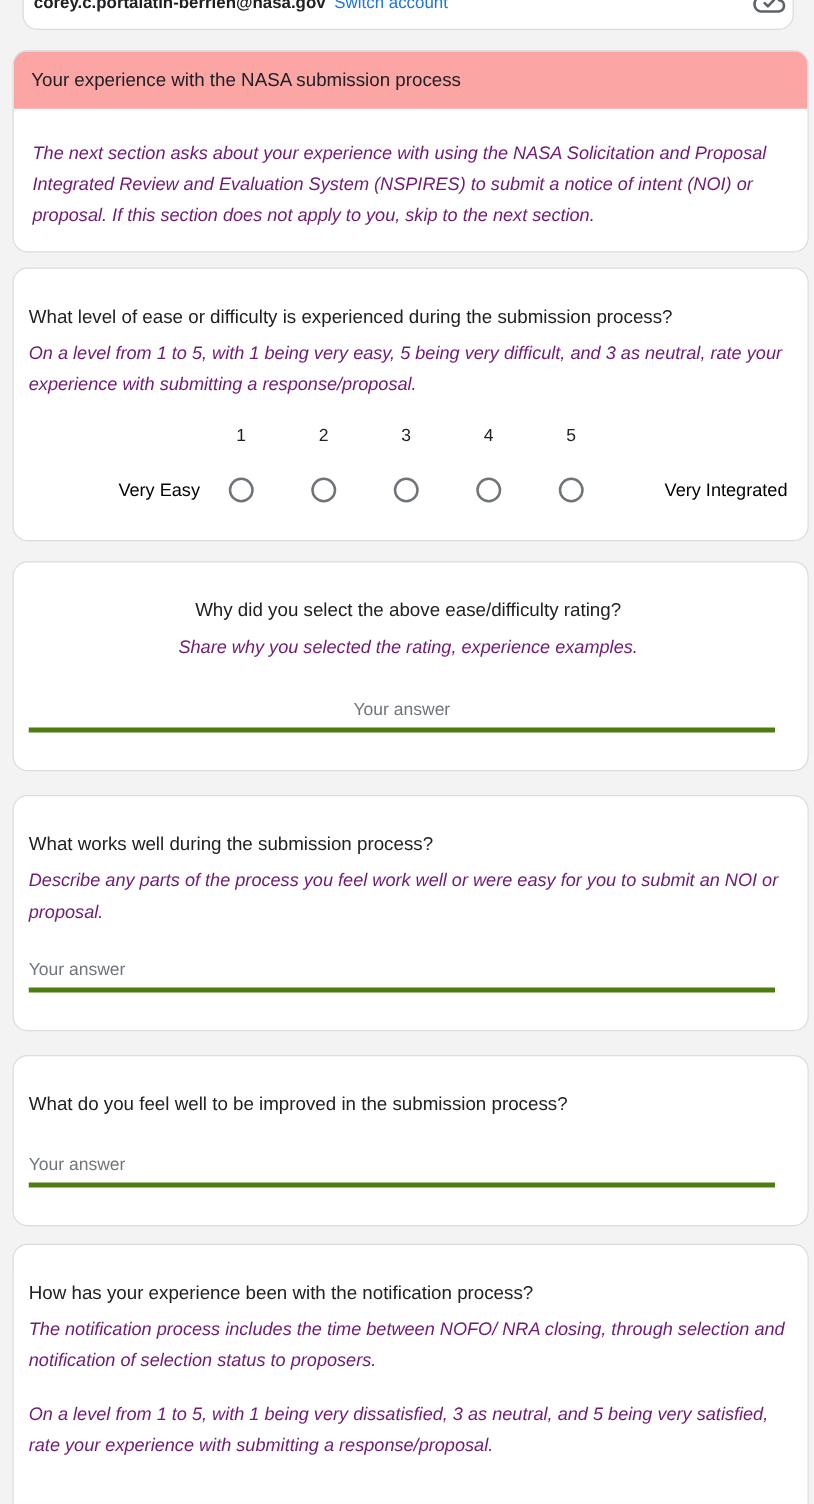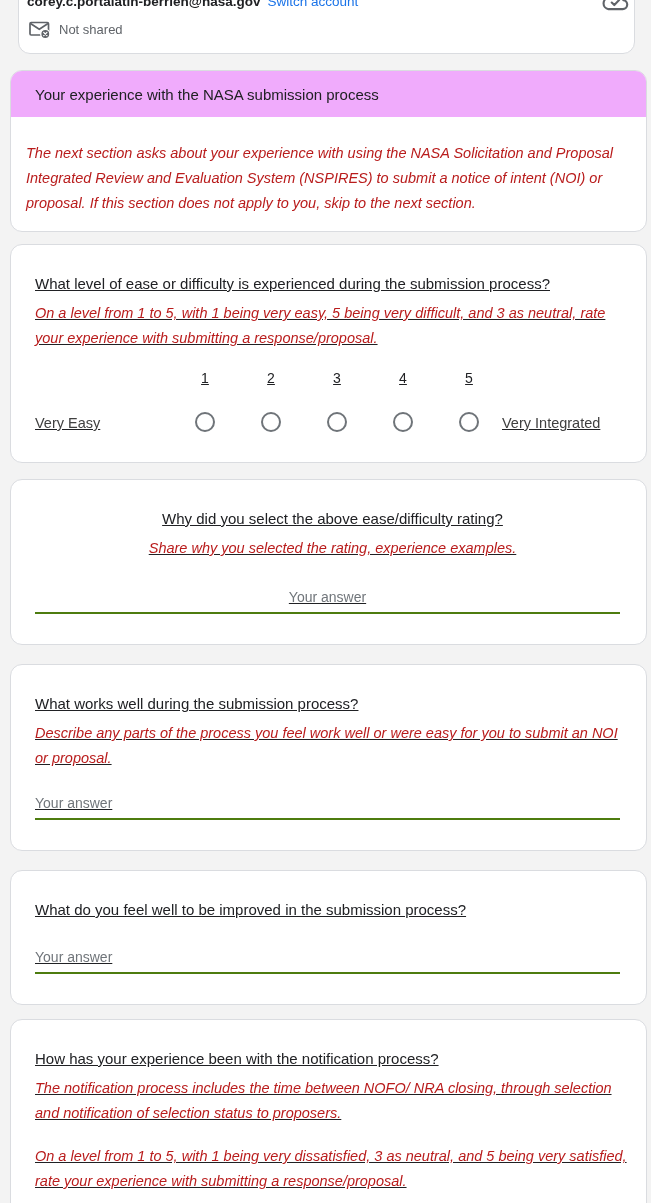--- a/index.html
+++ b/index.html
@@ -26,84 +26,73 @@
   .cloud-wrap{margin-left:auto;width:30px;height:30px;display:flex;align-items:center;justify-content:center;}
   .shared-row{display:flex;align-items:center;margin-top:6px;height:24px;}
   .mail-icon{width:24px;height:24px;flex:0 0 auto;}
   .not-shared{font-size:13px;color:#5f6368;margin-left:8px;}
   
   .section-card{
     margin:16px 4px 0 10px;
     padding:0;overflow:hidden;
   }
   .section-band{
-    height:46px;background:#f0abfc;
+    height:46px;background:#fca5a5;
     display:flex;align-items:center;
-    padding:0 24px;
+    padding:0 14px;
     font-size:15px;color:#202124;
   }
   .section-body{padding:24px 22px 15px 15px;}
   .desc{
-    margin:0;font-style:italic;font-size:14.5px;line-height:25px;color:#b91c1c;
+    margin:0;font-style:italic;font-size:14.5px;line-height:25px;color:#701a75;
   }
   
-  .q-card{margin:12px 4px 0 10px;padding:28px 16px 30px 24px;text-decoration:underline;}
+  .q-card{margin:12px 4px 0 10px;padding:28px 16px 30px 12px;}
   .q-card.m15{margin-top:19px;}
   .q-card.m16{margin-top:16px;text-align:center;}
   .q-card.m14{margin-top:14px;}
   .q-title{font-size:15px;line-height:22px;color:#202124;}
   .q-desc{margin-top:6px;}
   .q-desc2{margin-top:18px;}
   
   .scale{display:flex;margin-top:20px;}
-  .scale-label{font-size:14.5px;color:#404040;align-self:flex-end;text-align:left;padding-bottom:1px;}
+  .scale-label{font-size:14.5px;color:#000000;align-self:flex-end;text-align:right;padding-bottom:1px;}
   .scale-label.left{width:137px;}
   .scale-label.right{flex:1;}
   .scale-cols{display:flex;}
   .scale-col{width:66px;display:flex;flex-direction:column;align-items:center;}
   .scale-num{font-size:14px;color:#202124;line-height:14px;margin-bottom:27px;}
   .radio{
     width:20px;height:20px;border:2px solid #6f7479;border-radius:50%;
     background:#fff;box-sizing:border-box;cursor:pointer;
   }
   
   .answer{
     margin-top:27px;margin-right:10px;
-    padding-bottom:6px;border-bottom:2px solid #4d7c0f;
+    padding-bottom:6px;border-bottom:4px solid #4d7c0f;
     font-size:14px;color:#70757a;line-height:18px;cursor:text;
   }
   .answer.t23{margin-top:23px;}
   
   .q-card.last{padding-bottom:70px;}
   svg{display:block;}
 </style>
 </head>
 <body>
 
 <div class="card account-card">
   <div class="email-row">
     <span class="email">corey.c.portalatin-berrien@nasa.gov</span>
     <a class="switch-link">Switch account</a>
     <span class="cloud-wrap">
       <svg width="28" height="28" viewBox="0 0 24 24">
         <path d="M6.4 19h12.1a3.9 3.9 0 0 0 .55-7.77A6.4 6.4 0 0 0 6.6 9.1 5 5 0 0 0 6.4 19z" fill="none" stroke="#5f6368" stroke-width="1.8" stroke-linejoin="round"></path>
         <path d="M9.2 13.3l2.2 2.2 4.1-4.3" fill="none" stroke="#5f6368" stroke-width="1.8" stroke-linecap="round" stroke-linejoin="round"></path>
       </svg>
     </span>
-  </div>
-  <div class="shared-row">
-    <span class="mail-icon">
-      <svg width="24" height="24" viewBox="0 0 24 24">
-        <rect x="3" y="5.5" width="18.5" height="12.5" rx="1.2" fill="none" stroke="#5f6368" stroke-width="1.7"></rect>
-        <path d="M3.5 6.5l8.8 5.8 8.7-5.8" fill="none" stroke="#5f6368" stroke-width="1.7" stroke-linejoin="round"></path>
-        <circle cx="18.3" cy="17" r="4.6" fill="#5f6368" stroke="#ffffff" stroke-width="1.4"></circle>
-        <path d="M16.7 15.4l3.2 3.2 M19.9 15.4l-3.2 3.2" stroke="#ffffff" stroke-width="1.3" stroke-linecap="round"></path>
-      </svg>
-    </span>
-    <span class="not-shared">Not shared</span>
   </div>
 </div>
 
 <div class="card section-card">
   <div class="section-band">
     <span>Your experience with the NASA submission process</span>
   </div>
   <div class="section-body">
     <p class="desc">The next section asks about your experience with using the NASA Solicitation and Proposal Integrated Review and Evaluation System (NSPIRES) to submit a notice of intent (NOI) or proposal. If this section does not apply to you, skip to the next section.</p>
   </div>

